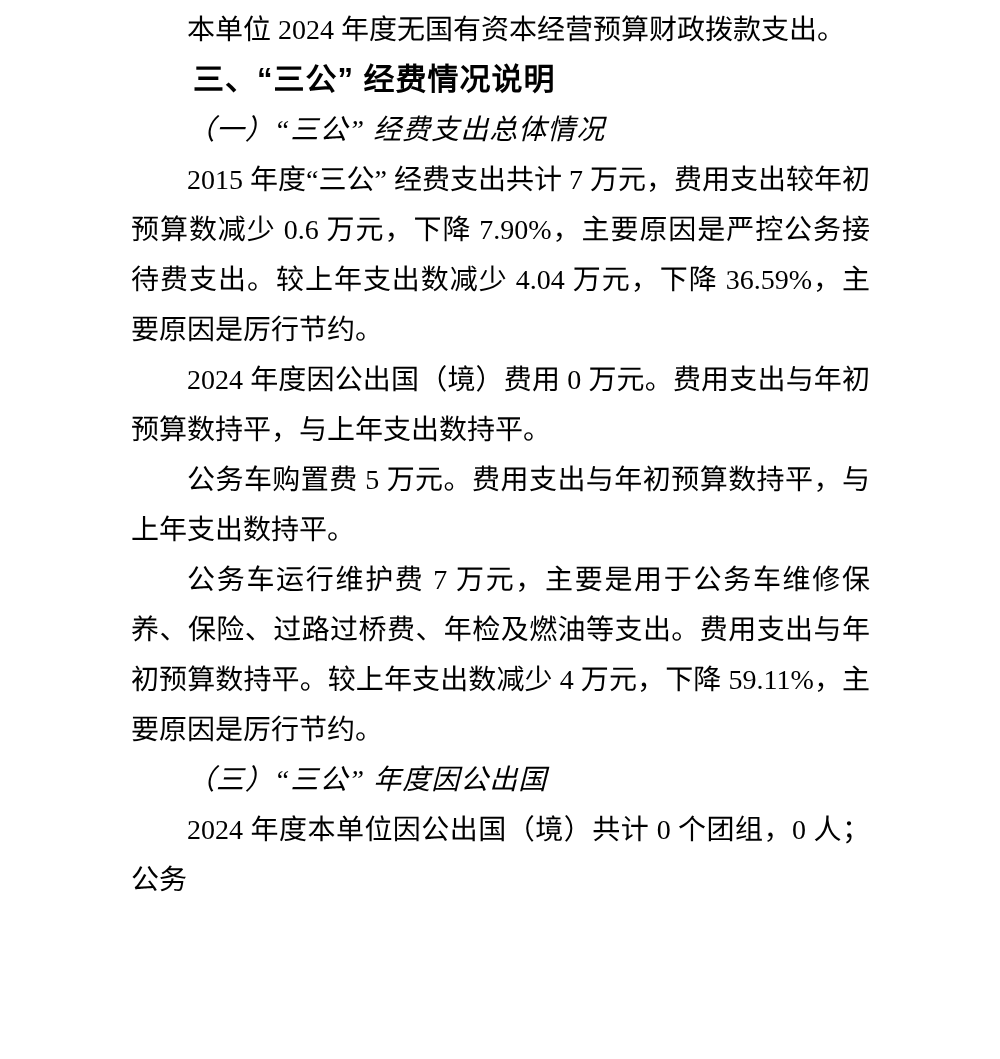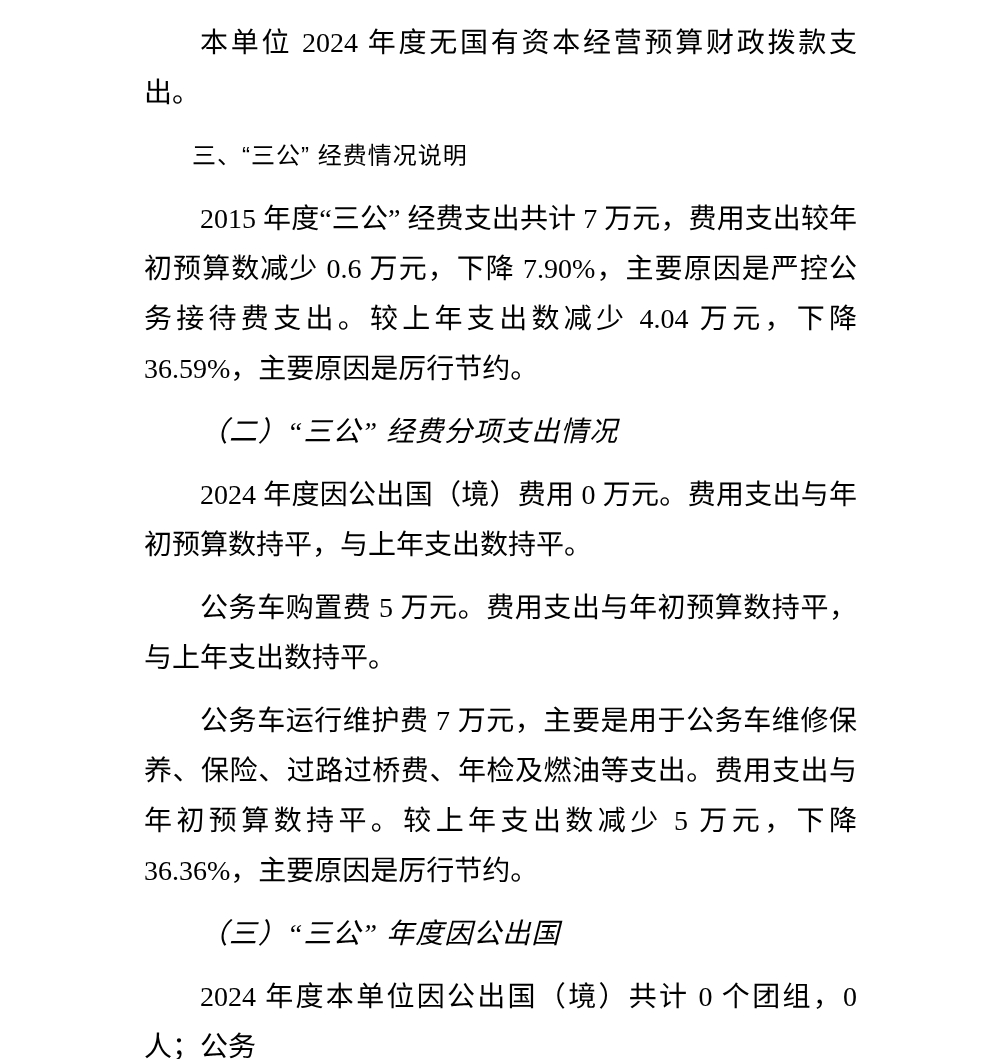--- a/index.html
+++ b/index.html
@@ -19,54 +19,54 @@
     padding: 5px 130px 0 131px;
     background: #ffffff;
     color: #000000;
     font-family: "Liberation Serif", "DejaVu Serif", serif;
     font-size: 28px;
     line-height: 50px;
     text-align: justify;
     text-justify: inter-ideograph;
   }
   .page p {
-    margin: 13px;
+    margin: 0;
     padding: 0;
     text-indent: 2em;
   }
   .heading-bold {
     font-family: "Liberation Sans", "DejaVu Sans", sans-serif;
-    font-weight: normal;
-    font-size: 24px;
+    font-weight: bold;
+    font-size: 31px;
     letter-spacing: 1px;
   }
   .heading-kai {
     font-style: italic;
     letter-spacing: 1px;
   }
   .body-par {
     font-style: normal;
   }
 </style>
 </head>
 <body>
 
 <div class="page">
   <p class="body-par">本单位 2024 年度无国有资本经营预算财政拨款支出。</p>
 
   <p class="heading-bold">三、“三公” 经费情况说明</p>
 
+  <p class="heading-kai">（一）“三公” 经费支出总体情况</p>
 
   <p class="body-par">2015 年度“三公” 经费支出共计 7 万元，费用支出较年初预算数减少 0.6 万元，下降 7.90%，主要原因是严控公务接待费支出。较上年支出数减少 4.04 万元，下降 36.59%，主要原因是厉行节约。</p>
 
-  <p class="heading-kai">（二）“三公” 经费分项支出情况</p>
 
   <p class="body-par">2024 年度因公出国（境）费用 0 万元。费用支出与年初预算数持平，与上年支出数持平。</p>
 
   <p class="body-par">公务车购置费 5 万元。费用支出与年初预算数持平，与上年支出数持平。</p>
 
-  <p class="body-par">公务车运行维护费 7 万元，主要是用于公务车维修保养、保险、过路过桥费、年检及燃油等支出。费用支出与年初预算数持平。较上年支出数减少 5 万元，下降 36.36%，主要原因是厉行节约。</p>
+  <p class="body-par">公务车运行维护费 7 万元，主要是用于公务车维修保养、保险、过路过桥费、年检及燃油等支出。费用支出与年初预算数持平。较上年支出数减少 4 万元，下降 59.11%，主要原因是厉行节约。</p>
 
 
   <p class="heading-kai">（三）“三公” 年度因公出国</p>
 
   <p class="body-par">2024 年度本单位因公出国（境）共计 0 个团组，0 人；公务</p>
 </div>
 
 </body></html>

